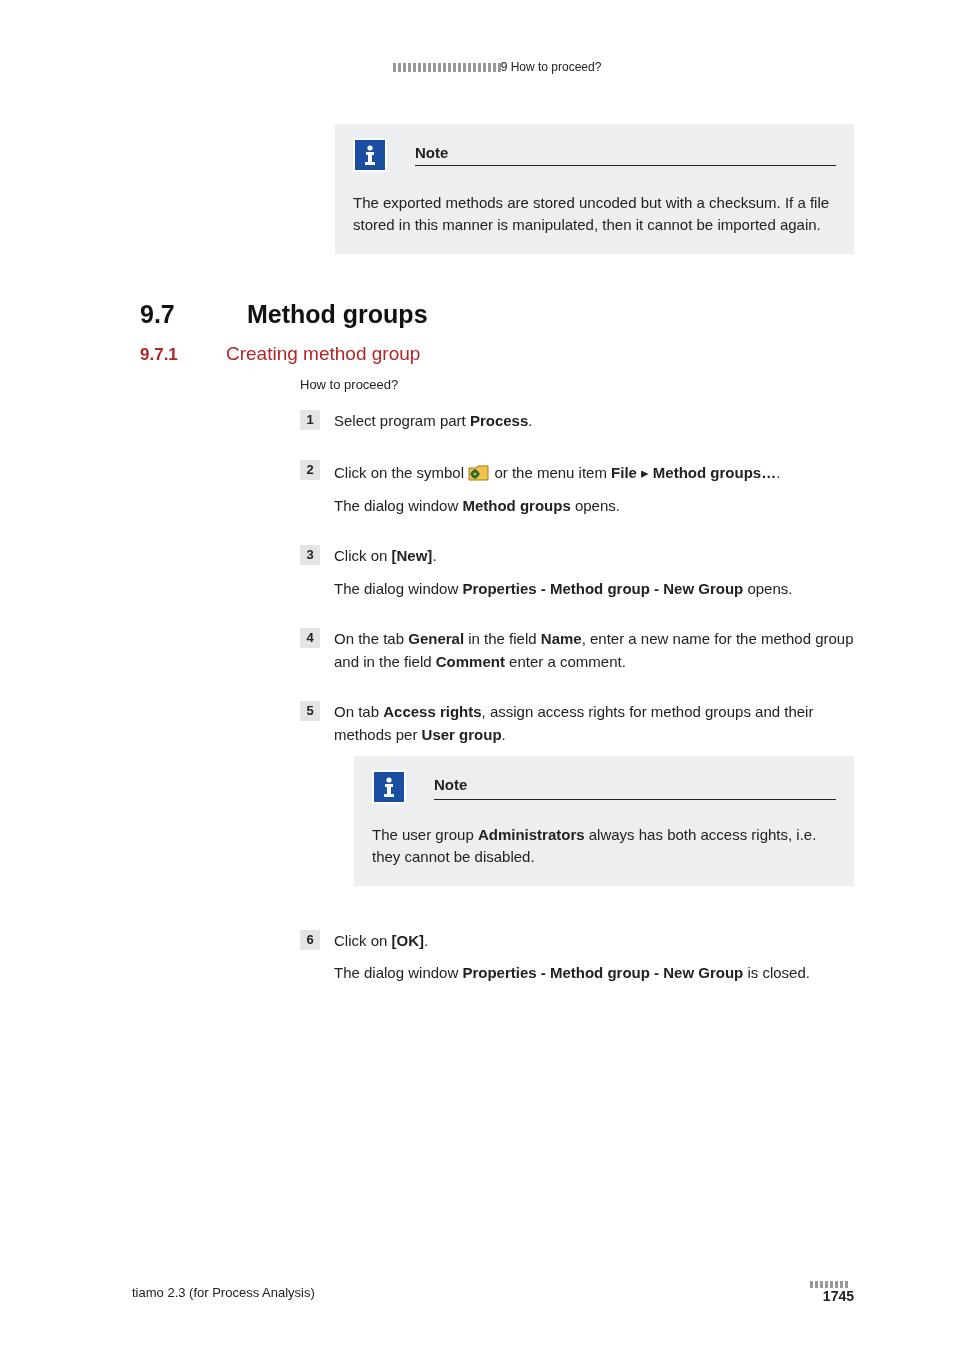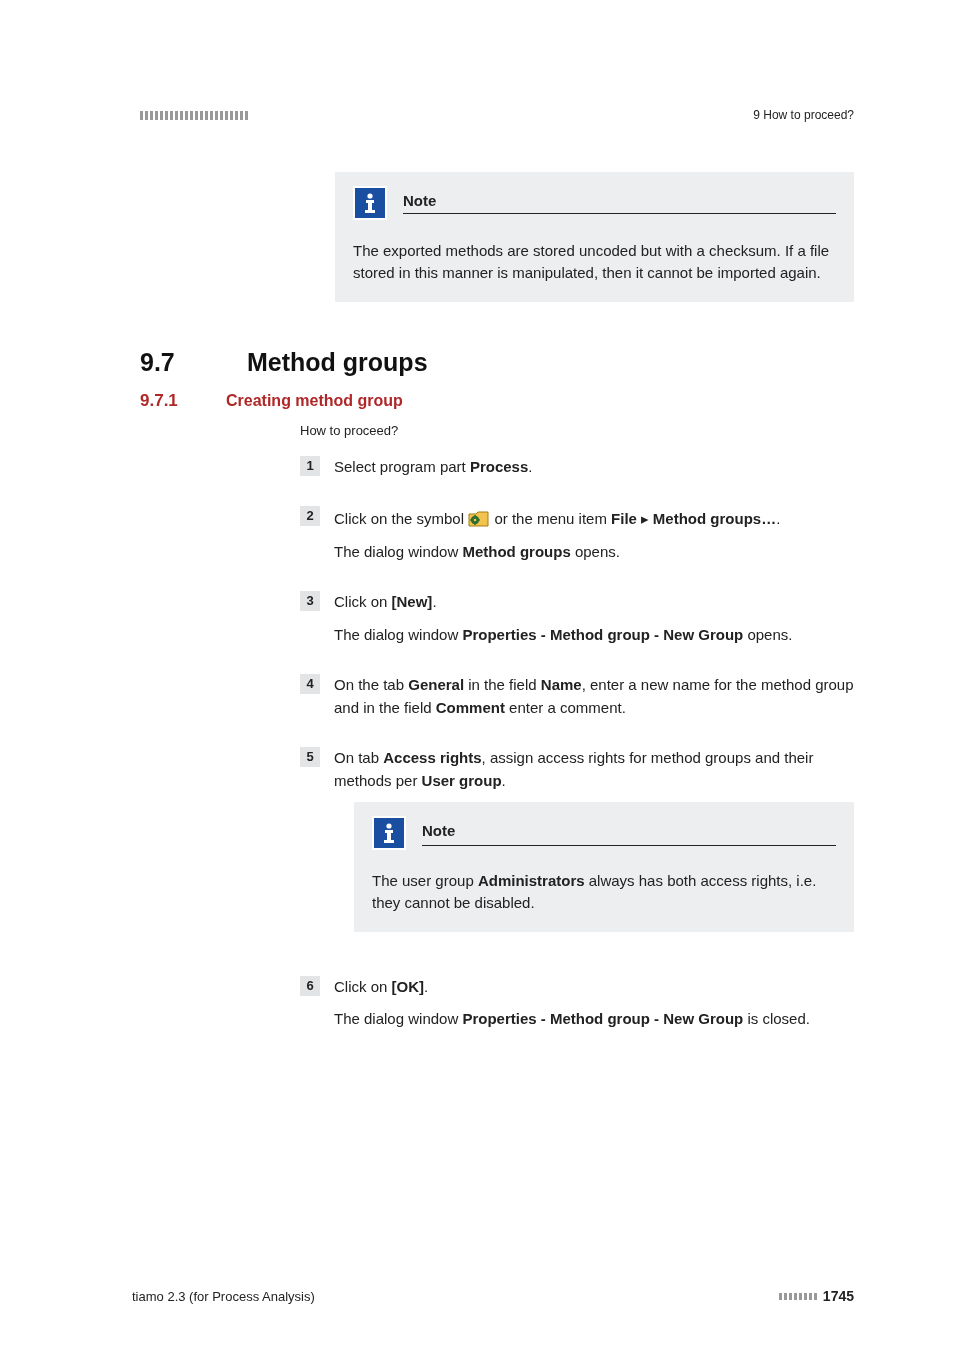--- a/index.html
+++ b/index.html
@@ -11,24 +11,23 @@
     color: #222;
     position: relative;
   }
   .page {
     position: relative;
     padding: 60px 100px 40px 140px;
     height: 100%;
   }
   .top-header {
     display: flex;
-    justify-content: space-between;
+    justify-content: center;
     align-items: center;
     margin-bottom: 50px;
-    margin-top: 48px;
   }
   .header-marks {
     display: flex;
     gap: 2px;
   }
   .header-marks .tick {
     width: 3px;
     height: 9px;
     background: #999;
   }
@@ -43,21 +42,21 @@
     margin-bottom: 46px;
   }
   .note-box.tight {
     margin-left: 20px;
     margin-bottom: 16px;
     margin-top: 8px;
   }
   .note-head {
     display: flex;
     align-items: center;
-    gap: 16px;
+    gap: 28px;
     margin-bottom: 20px;
   }
   .info-icon {
     width: 34px;
     height: 34px;
     background: #1a4ea1;
     border: 2px solid #fff;
     display: flex;
     align-items: center;
     justify-content: center;
@@ -101,22 +100,22 @@
     align-items: baseline;
     margin-bottom: 12px;
   }
   .subsection-num {
     width: 86px;
     font-size: 17px;
     font-weight: 700;
     color: #b02727;
   }
   .subsection-title {
-    font-size: 16px;
-    font-weight: 700;
+    font-size: 19px;
+    font-weight: 400;
     color: #b02727;
     text-align: right;
   }
   .lead-question {
     margin-left: 160px;
     font-size: 13px;
     margin-bottom: 18px;
   }
   .steps {
     margin-left: 160px;
@@ -165,21 +164,22 @@
     gap: 2px;
     margin-right: 6px;
   }
   .footer-marks .tick {
     width: 3px;
     height: 7px;
     background: #999;
   }
   .footer-right {
     display: flex;
-    align-items: center;
+    align-items: flex-end;
+    flex-direction: column;
   }
   .page-num {
     font-weight: 800;
     font-size: 14px;
   }
 </style>
 </head>
 <body>
 <div class="page">
 

